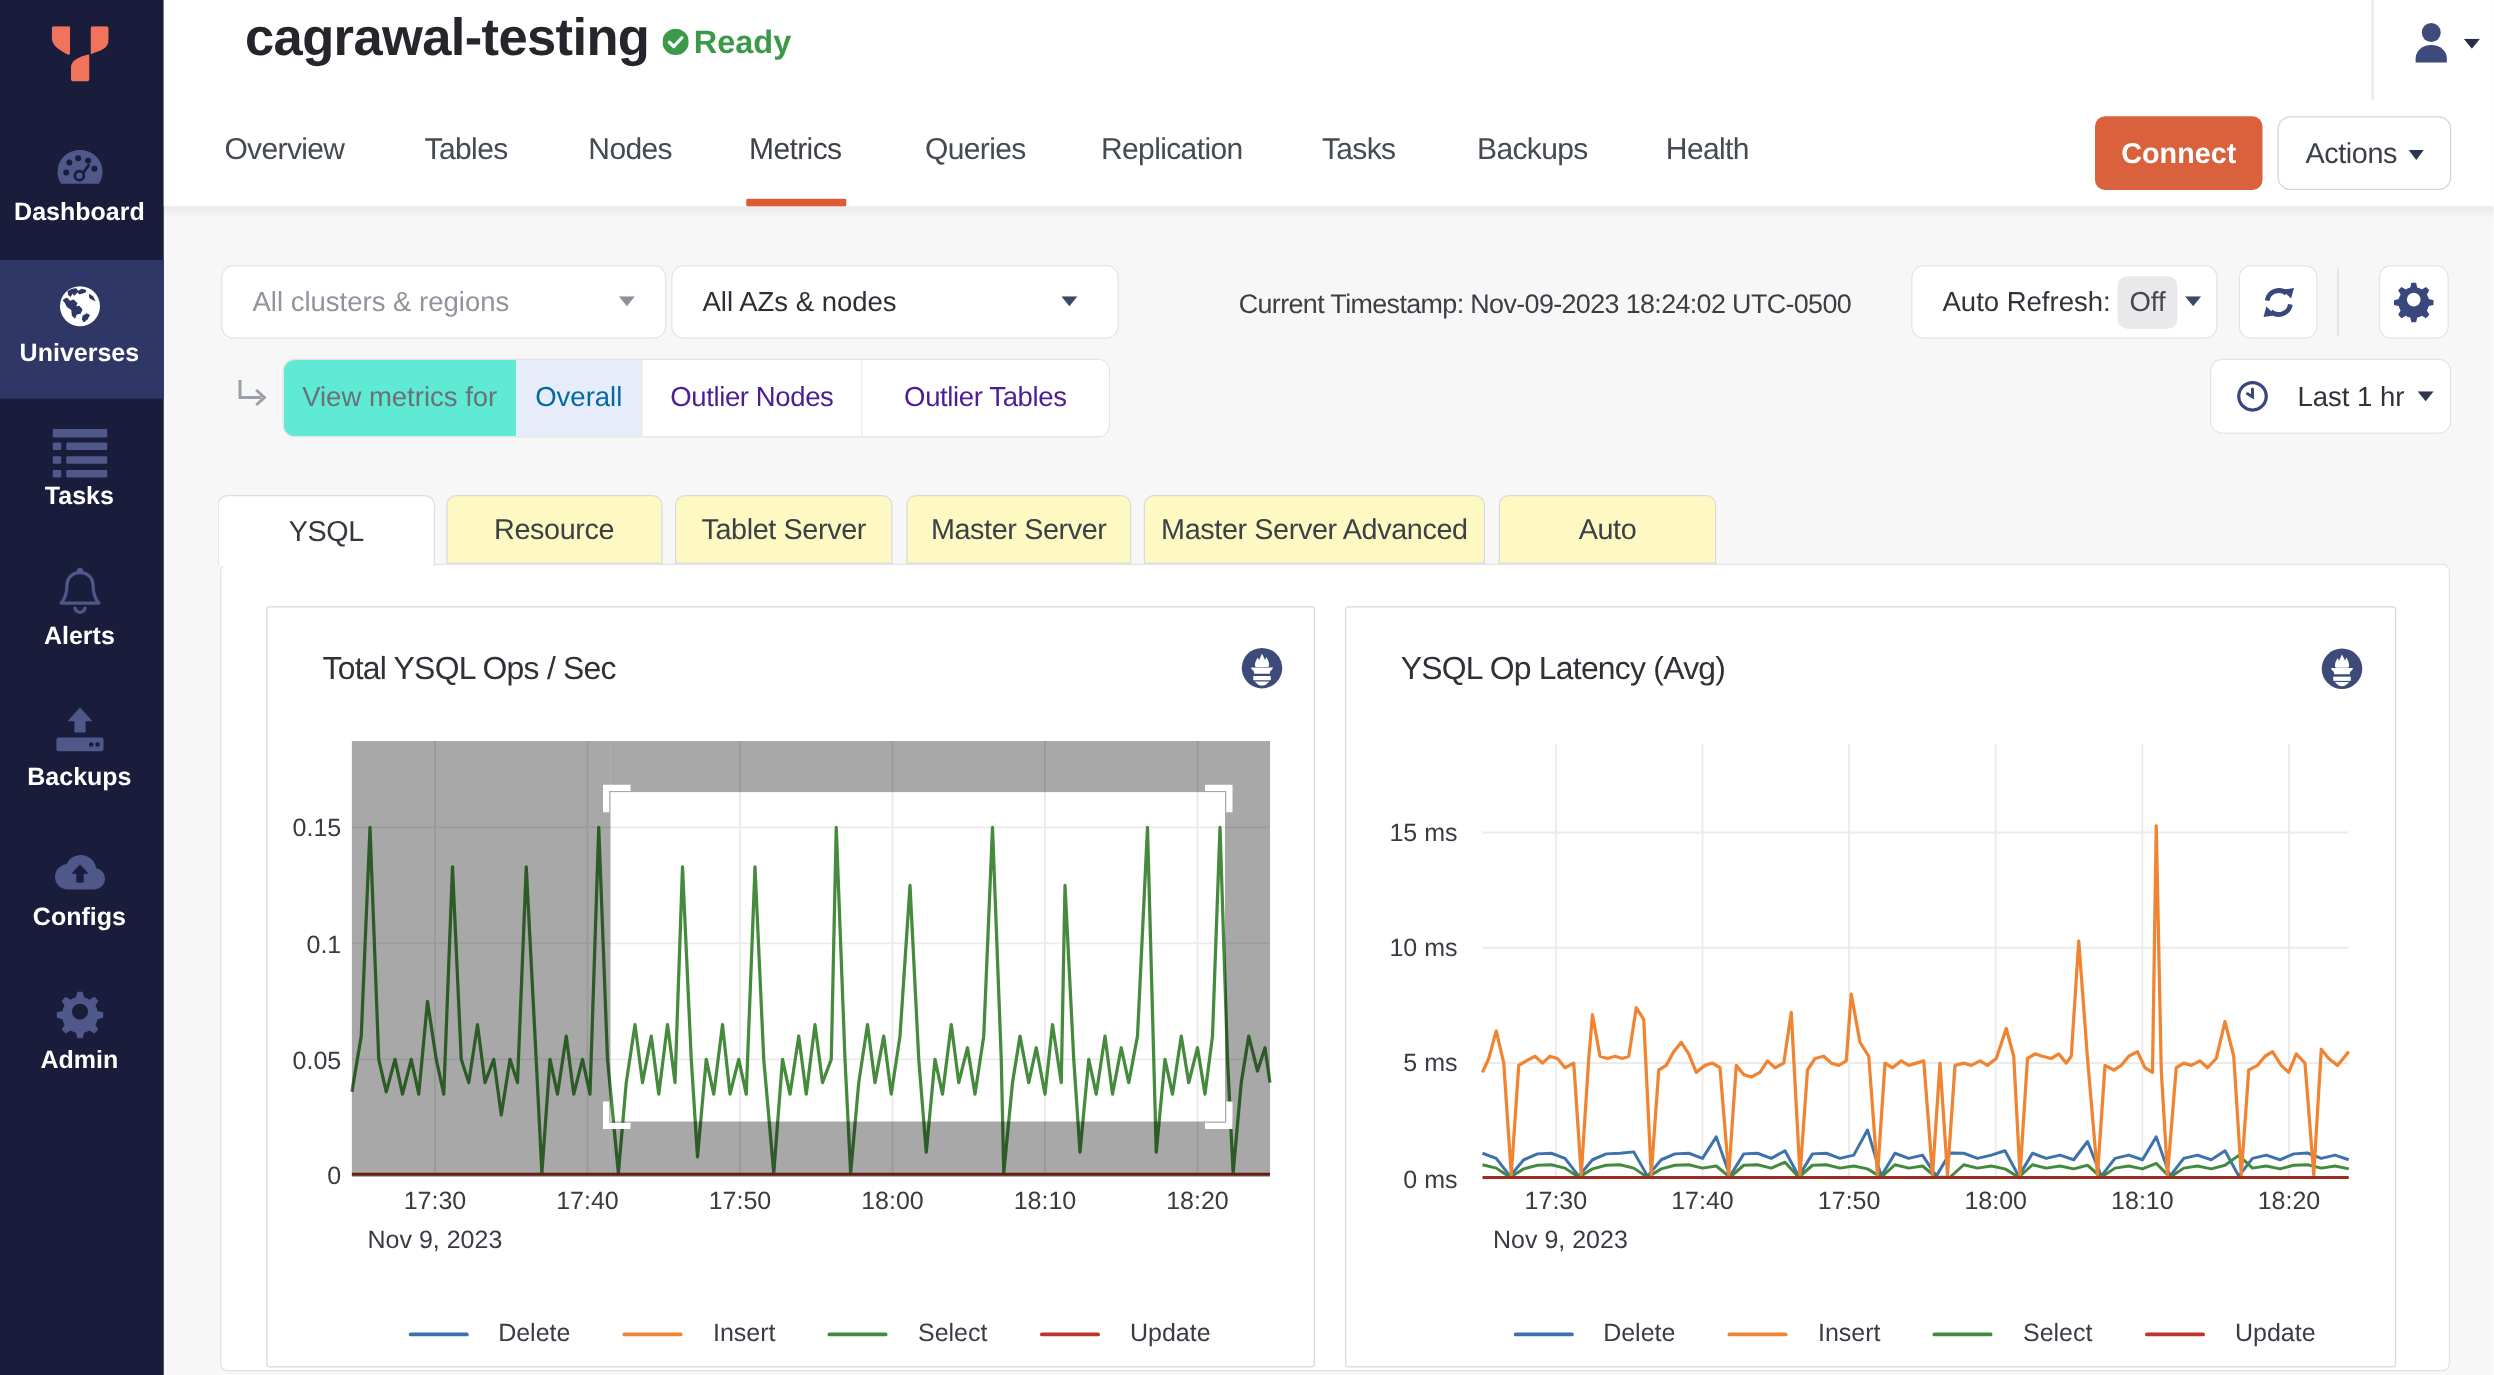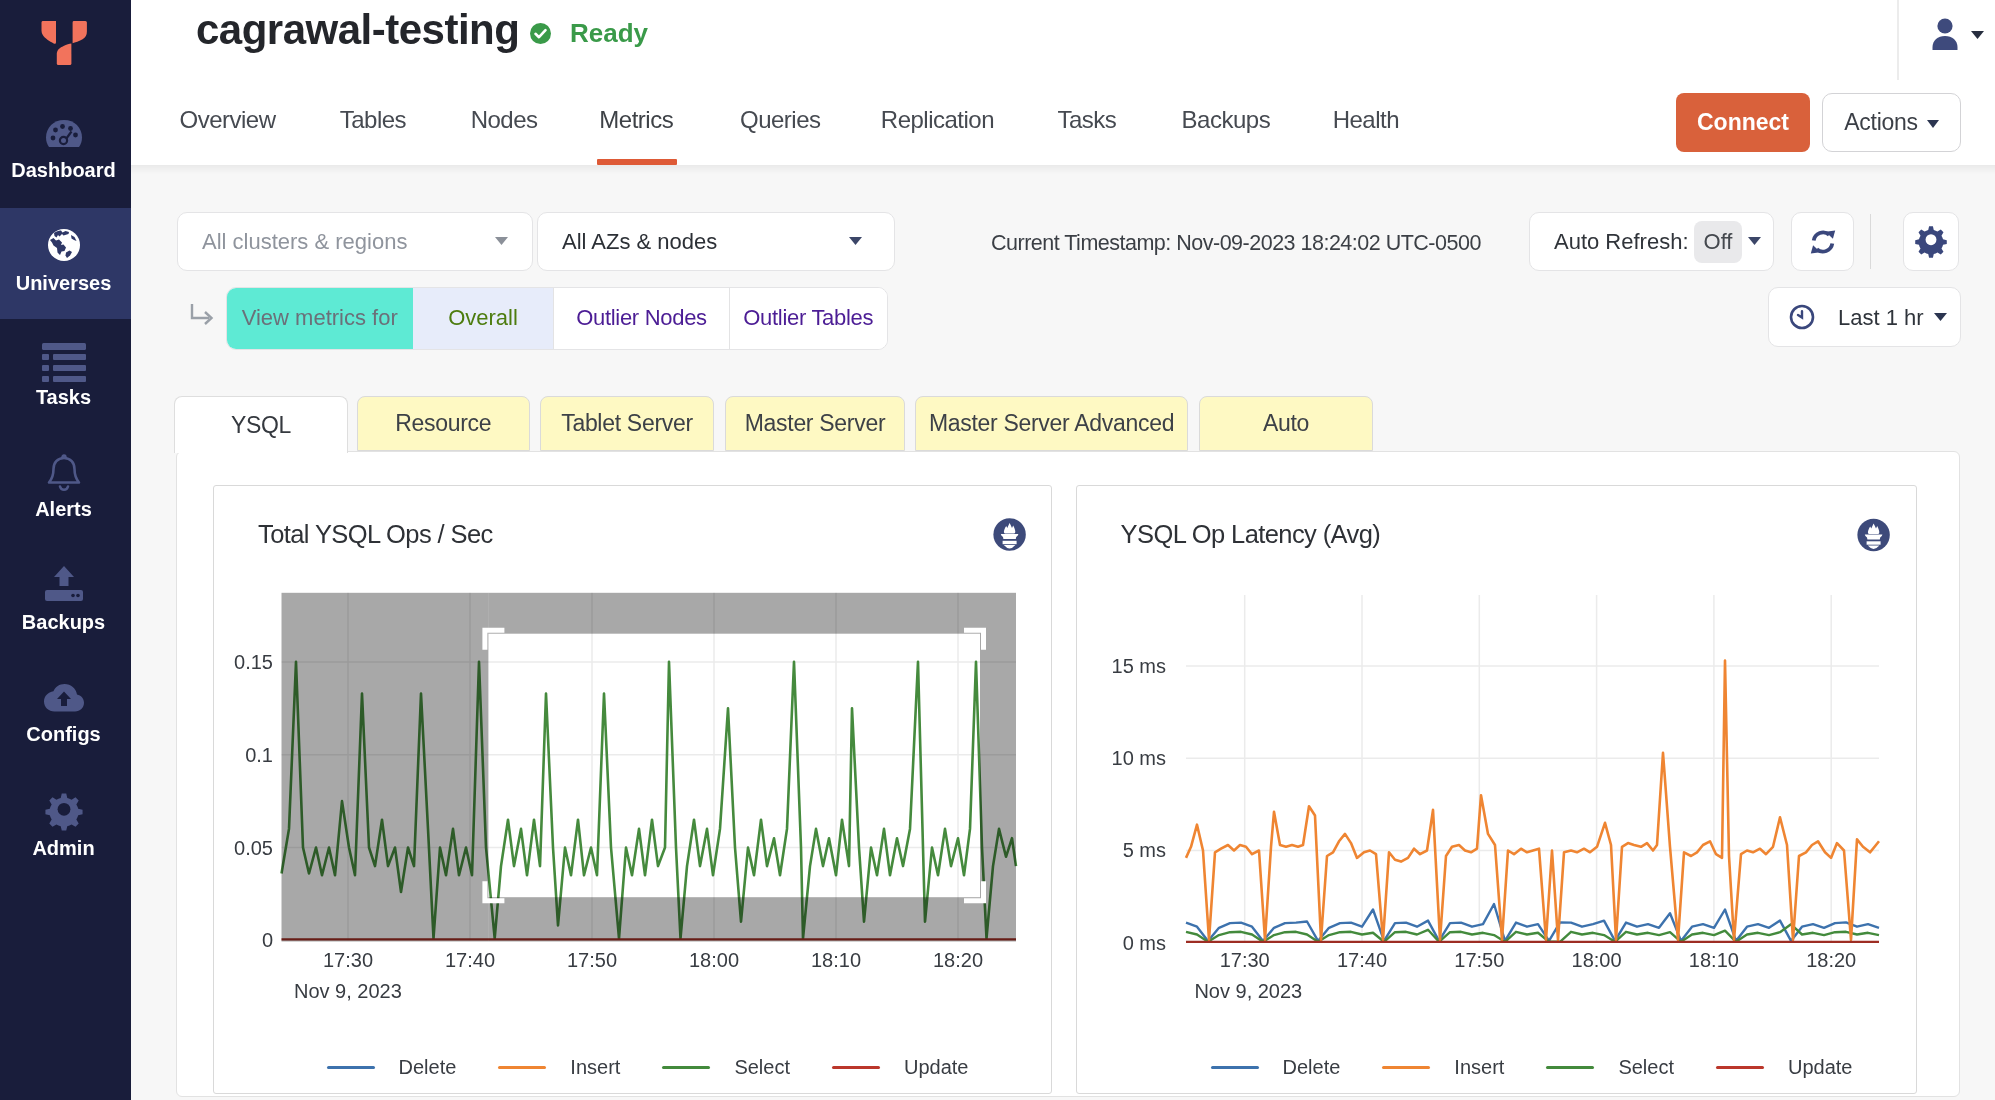--- a/index.html
+++ b/index.html
@@ -101,21 +101,21 @@
     </div>
     <div class="sb-label" style="top:837px">Admin</div>
 
 <div class="abs" style="left:131px;top:0;width:1864px;height:164.5px;background:#fff"></div>
 <div class="abs" style="left:131px;top:164.5px;width:1864px;height:9px;background:linear-gradient(rgba(0,0,0,0.055),rgba(0,0,0,0))"></div>
 <div class="abs" style="left:196px;top:9px;font-size:42px;font-weight:bold;color:#24262b;letter-spacing:-0.5px;line-height:1">cagrawal-testing</div>
 <svg width="21" height="21" viewBox="0 0 21 21" style="position:absolute;left:530px;top:22.5px">
 <circle cx="10.5" cy="10.5" r="10.5" fill="#3a9a49"></circle>
 <path d="M5.5 10.8 L9 14.2 L15.5 7.2" fill="none" stroke="#fff" stroke-width="2.6" stroke-linecap="round" stroke-linejoin="round"></path>
 </svg>
-<div class="abs" style="left:570px;top:20px;font-size:26px;font-weight:bold;color:#3a9a49;line-height:1">Ready</div>
+<div class="abs" style="left:555px;top:20px;font-size:26px;font-weight:bold;color:#3a9a49;line-height:1">Ready</div>
 <div class="abs" style="left:1897px;top:0;width:1.5px;height:80px;background:#ececec"></div>
 <svg width="34" height="34" viewBox="0 0 34 34" style="position:absolute;left:1928px;top:17px">
 <circle cx="17" cy="9" r="7.6" fill="#3e4a7c"></circle>
 <path fill="#3e4a7c" d="M17 19 C9.8 19 4.5 23.6 4.5 30 L4.5 33 L29.5 33 L29.5 30 C29.5 23.6 24.2 19 17 19 Z"></path>
 </svg>
 <svg width="13" height="8" viewBox="0 0 13 8" style="position:absolute;left:1971px;top:31px">
       <path d="M0 0 L13 0 L6.5 8 Z" fill="#272e3f"></path>
     </svg>
 <div class="navtab" style="left:179.5px;top:106px">Overview</div>
 <div class="navtab" style="left:339.7px;top:106px">Tables</div>
@@ -165,21 +165,21 @@
           <circle r="6.4" fill="#fff"></circle>
         </g>
       </svg>
     </div>
 <svg width="26" height="24" viewBox="0 0 26 24" style="position:absolute;left:189px;top:303px">
 <path d="M3 1 L3 15 L20 15" fill="none" stroke="#9aa0a8" stroke-width="2.4"></path>
 <path d="M16 9 L22.5 15 L16 21" fill="none" stroke="#9aa0a8" stroke-width="2.4"></path>
 </svg>
 <div class="box" style="left:225.5px;top:286.5px;width:662px;height:63.5px;overflow:hidden;display:flex">
   <div style="width:186.5px;background:#5eead4;display:flex;align-items:center;justify-content:center;font-size:22px;color:#6b7079">View metrics for</div>
-  <div style="width:140px;background:#e7ecfa;display:flex;align-items:center;justify-content:center;font-size:22px;color:#4d7c0f">Overall</div>
+  <div style="width:100px;background:#e7ecfa;display:flex;align-items:center;justify-content:center;font-size:22px;color:#0369a1">Overall</div>
   <div style="width:177px;background:#fff;border-left:1px solid #e3e3e4;border-right:1px solid #e3e3e4;display:flex;align-items:center;justify-content:center;font-size:22px;letter-spacing:-0.3px;color:#4c1d95">Outlier Nodes</div>
   <div style="flex:1;background:#fff;display:flex;align-items:center;justify-content:center;font-size:22px;letter-spacing:-0.3px;color:#4c1d95">Outlier Tables</div>
 </div>
 <div class="box" style="left:1767.5px;top:287px;width:193px;height:60px"></div>
 <div class="abs" style="left:1789px;top:304px"><svg width="26" height="26" viewBox="0 0 26 26">
 <circle cx="13" cy="13" r="11" fill="none" stroke="#3a477c" stroke-width="2.6"></circle>
 <path d="M13 7.2 L13 13.5 L9 11" fill="none" stroke="#3a477c" stroke-width="2.4" stroke-linecap="round"></path>
 </svg></div>
 <div class="abs ftext" style="left:1838px;top:305px;color:#2f343b">Last 1 hr</div>
 <svg width="13" height="8" viewBox="0 0 13 8" style="position:absolute;left:1934px;top:313px">

